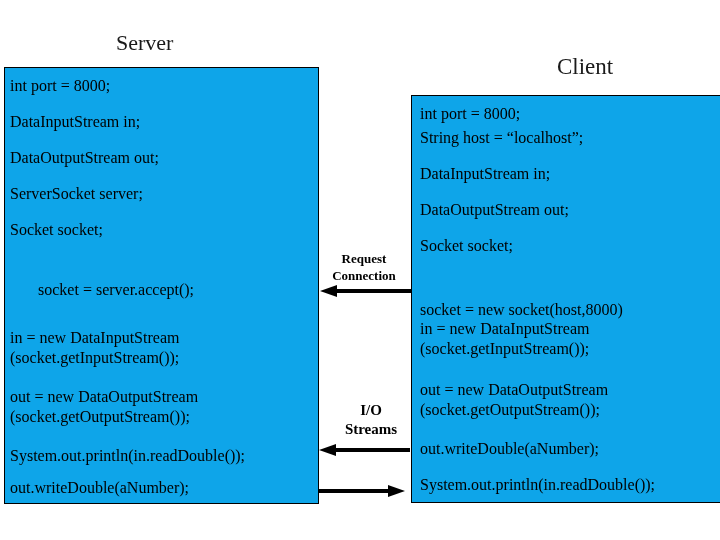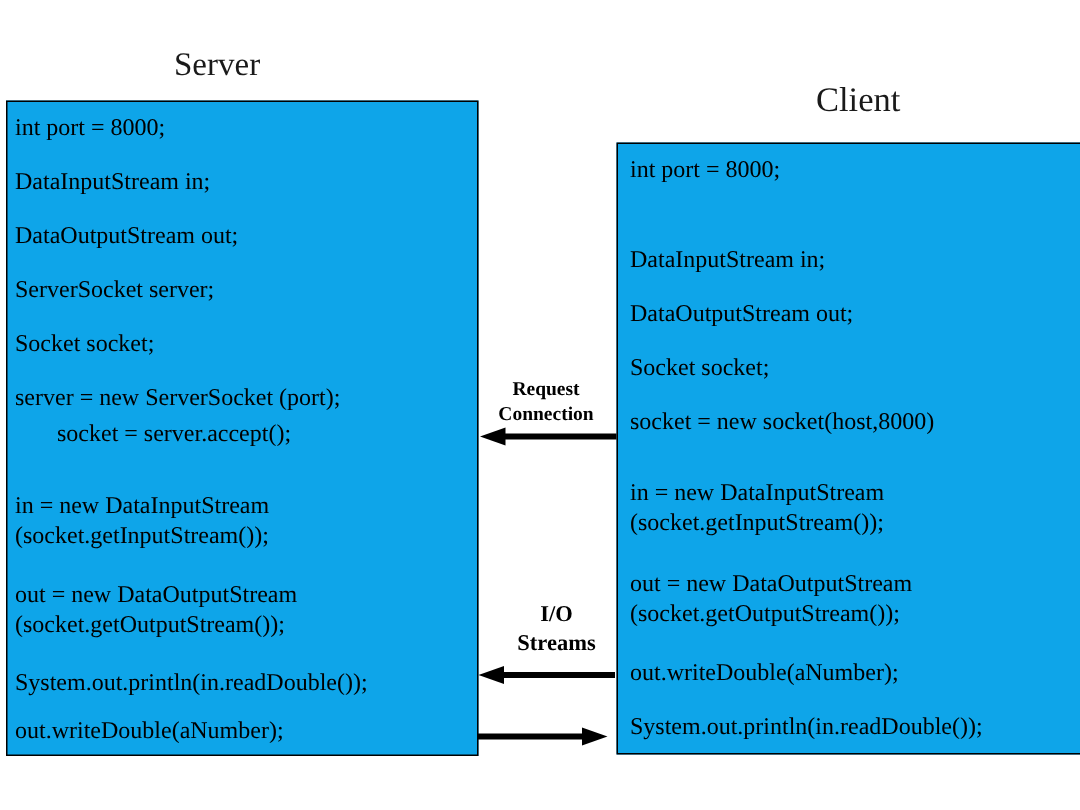--- a/index.html
+++ b/index.html
@@ -11,21 +11,21 @@
     font-family: "Liberation Serif", serif;
     color: #000000;
     overflow: hidden;
   }
   .title {
     position: absolute;
     white-space: nowrap;
     color: #1a1a1a;
   }
   .server-title { left: 116px; top: 30px; font-size: 22px; }
-  .client-title { left: 544px; top: 54px; font-size: 23px; }
+  .client-title { left: 557px; top: 54px; font-size: 23px; }
   .box {
     position: absolute;
     border: 1.5px solid #000000;
     background: #0ea5e9;
   }
   .server-box { left: 4px;   top: 67px; width: 313px; height: 435px; }
   .client-box { left: 411px; top: 95px; width: 312px; height: 406px; }
   .code-line {
     position: absolute;
     font-size: 16px;
@@ -67,36 +67,36 @@
 
   <div class="title server-title">Server</div>
   <div class="title client-title">Client</div>
 
   <div class="box server-box">
     <div class="code-line" style="left:5px; top:8px;">int port = 8000;</div>
     <div class="code-line" style="left:5px; top:44px;">DataInputStream in;</div>
     <div class="code-line" style="left:5px; top:80px;">DataOutputStream out;</div>
     <div class="code-line" style="left:5px; top:116px;text-align:center;">ServerSocket server;</div>
     <div class="code-line" style="left:5px; top:152px;">Socket socket;</div>
-    <div class="code-line" style="left:5px; top:188px;">server = new ServerSocket (port);</div>
     <div class="code-line" style="left:5px; top:212px;margin-left:28px;">socket = server.accept();</div>
     <div class="code-line" style="left:5px; top:260px;">in = new DataInputStream</div>
     <div class="code-line" style="left:5px; top:280px;">(socket.getInputStream());</div>
     <div class="code-line" style="left:5px; top:319px;">out = new DataOutputStream</div>
     <div class="code-line" style="left:5px; top:339px;">(socket.getOutputStream());</div>
     <div class="code-line" style="left:5px; top:378px;">System.out.println(in.readDouble());</div>
     <div class="code-line" style="left:5px; top:410px;">out.writeDouble(aNumber);</div>
   </div>
 
   <div class="box client-box">
     <div class="code-line" style="left:8px; top:8px;">int port = 8000;</div>
+    <div class="code-line" style="left:8px; top:32px;">String host = “localhost”;</div>
     <div class="code-line" style="left:8px; top:68px;">DataInputStream in;</div>
     <div class="code-line" style="left:8px; top:104px;">DataOutputStream out;</div>
     <div class="code-line" style="left:8px; top:140px;">Socket socket;</div>
-    <div class="code-line" style="left:8px; top:176px;">socket = new socket(host,8000)</div>
+    <div class="code-line" style="left:8px; top:204px;">socket = new socket(host,8000)</div>
     <div class="code-line" style="left:8px; top:223px;">in = new DataInputStream</div>
     <div class="code-line" style="left:8px; top:243px;">(socket.getInputStream());</div>
     <div class="code-line" style="left:8px; top:284px;">out = new DataOutputStream</div>
     <div class="code-line" style="left:8px; top:304px;">(socket.getOutputStream());</div>
     <div class="code-line" style="left:8px; top:343px;">out.writeDouble(aNumber);</div>
     <div class="code-line" style="left:8px; top:379px;">System.out.println(in.readDouble());</div>
   </div>
 
   <div class="mid-label conn-label">
     <div>Request</div>

